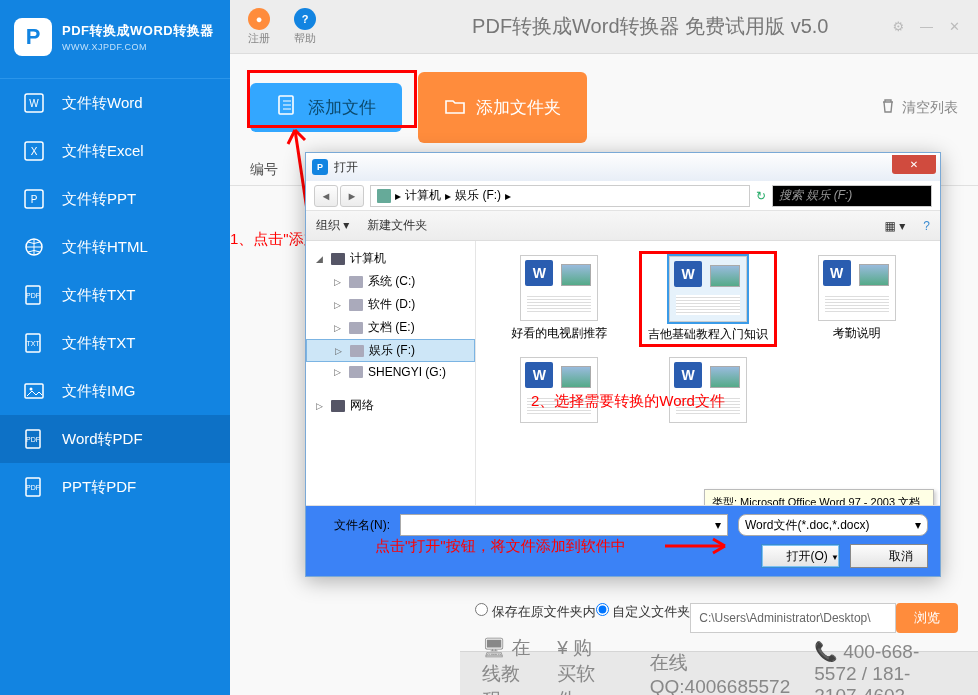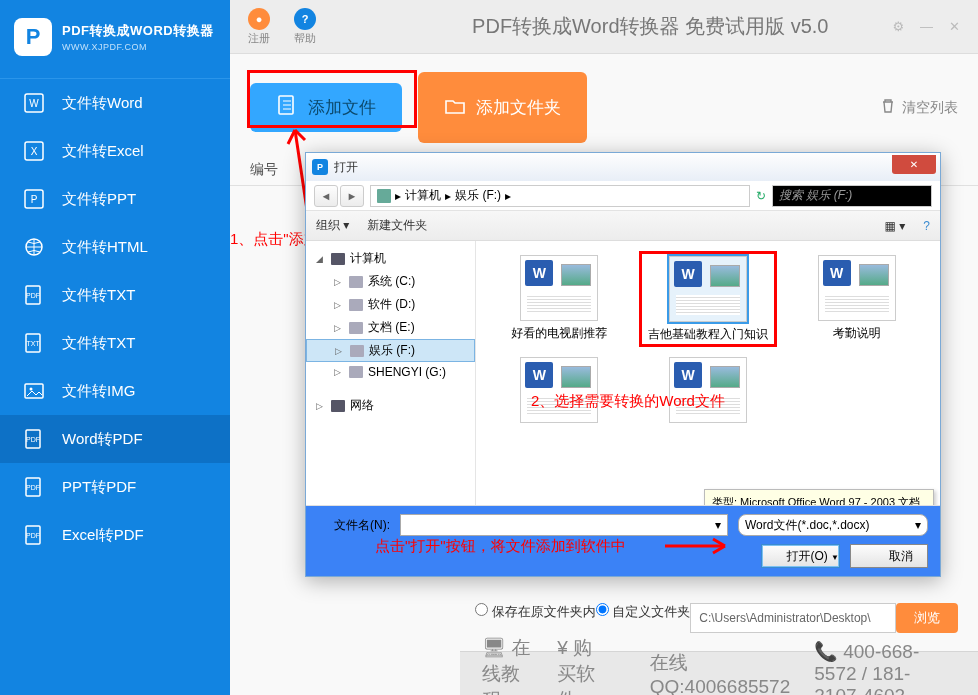--- a/index.html
+++ b/index.html
@@ -177,29 +177,20 @@
       </div>
     <div class="nav-item">
         <span class="nav-icon">
           <svg width="20" height="20">
             <rect x="2" y="1" width="14" height="18" rx="1" fill="none" stroke="#fff" stroke-width="1.5"></rect>
             <text x="9" y="13" font-size="7" fill="#fff" text-anchor="middle">PDF</text>
           </svg>
         </span>
         <span>PPT转PDF</span>
       </div>
-    <div class="nav-item">
-        <span class="nav-icon">
-          <svg width="20" height="20">
-            <rect x="2" y="1" width="14" height="18" rx="1" fill="none" stroke="#fff" stroke-width="1.5"></rect>
-            <text x="9" y="13" font-size="7" fill="#fff" text-anchor="middle">PDF</text>
-          </svg>
-        </span>
-        <span>Excel转PDF</span>
-      </div>
   </div>
 
   <div class="main">
     <div class="topbar">
       <div class="icon-btn">
         <div class="ic reg">●</div>
         <span>注册</span>
       </div>
       <div class="icon-btn">
         <div class="ic help">?</div>

